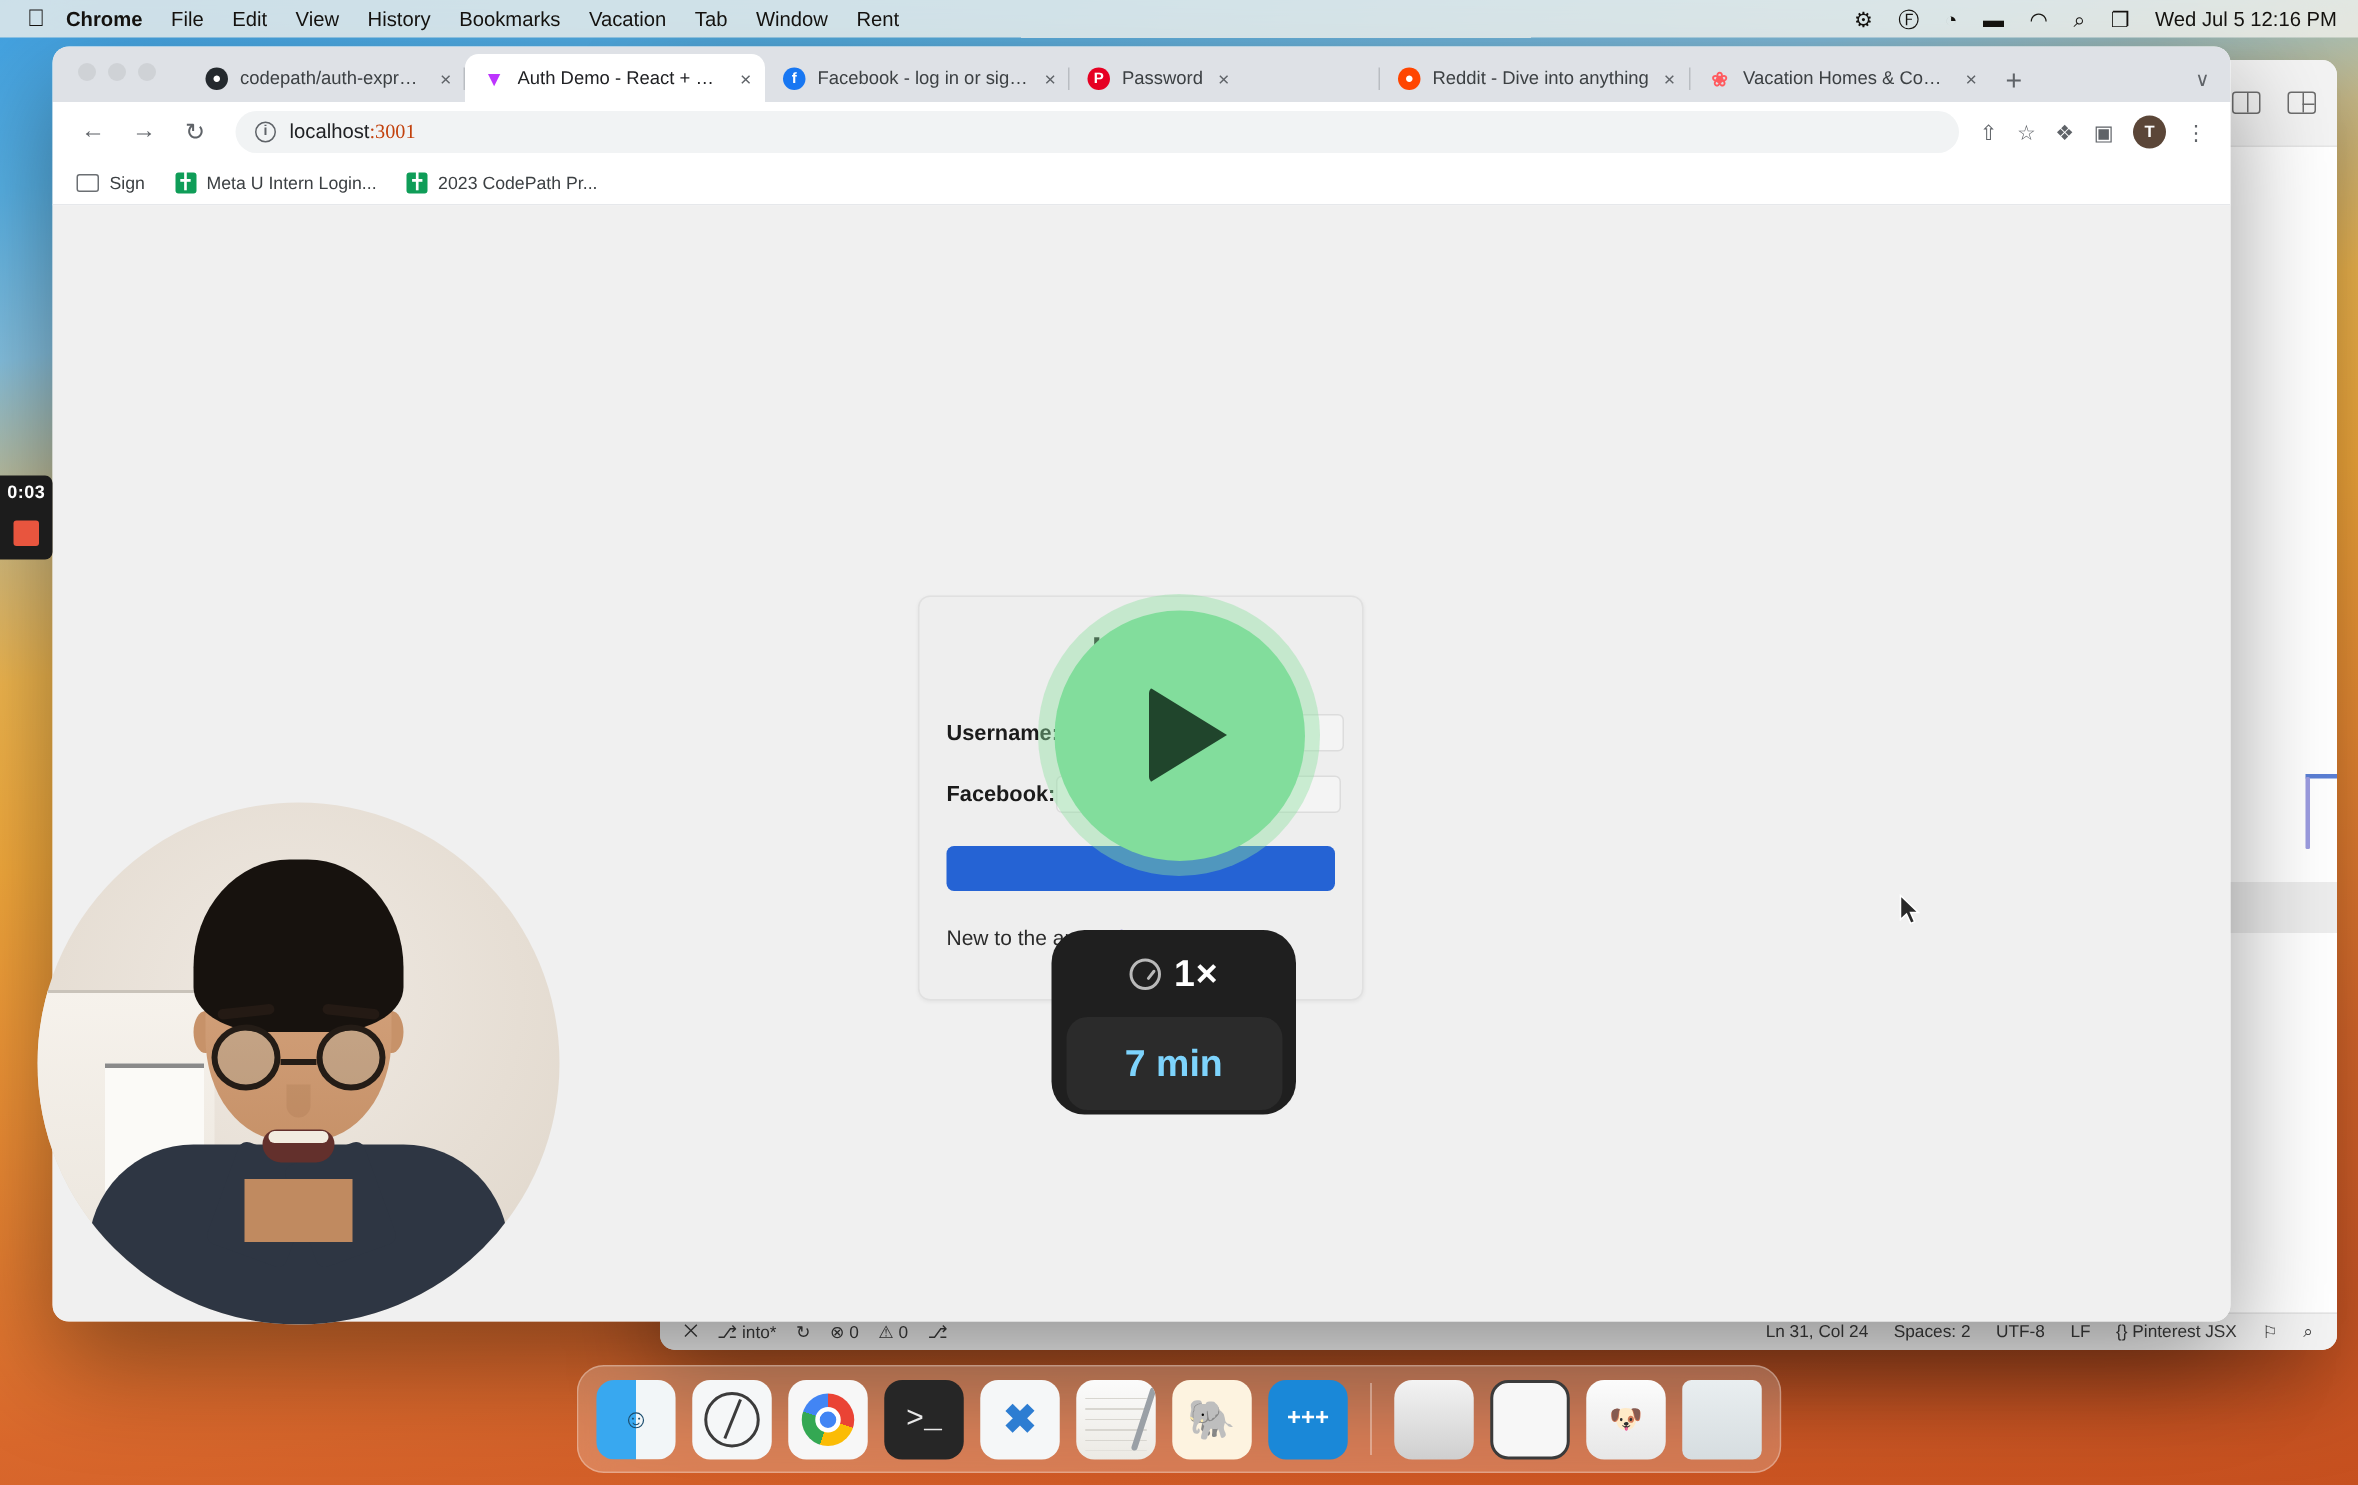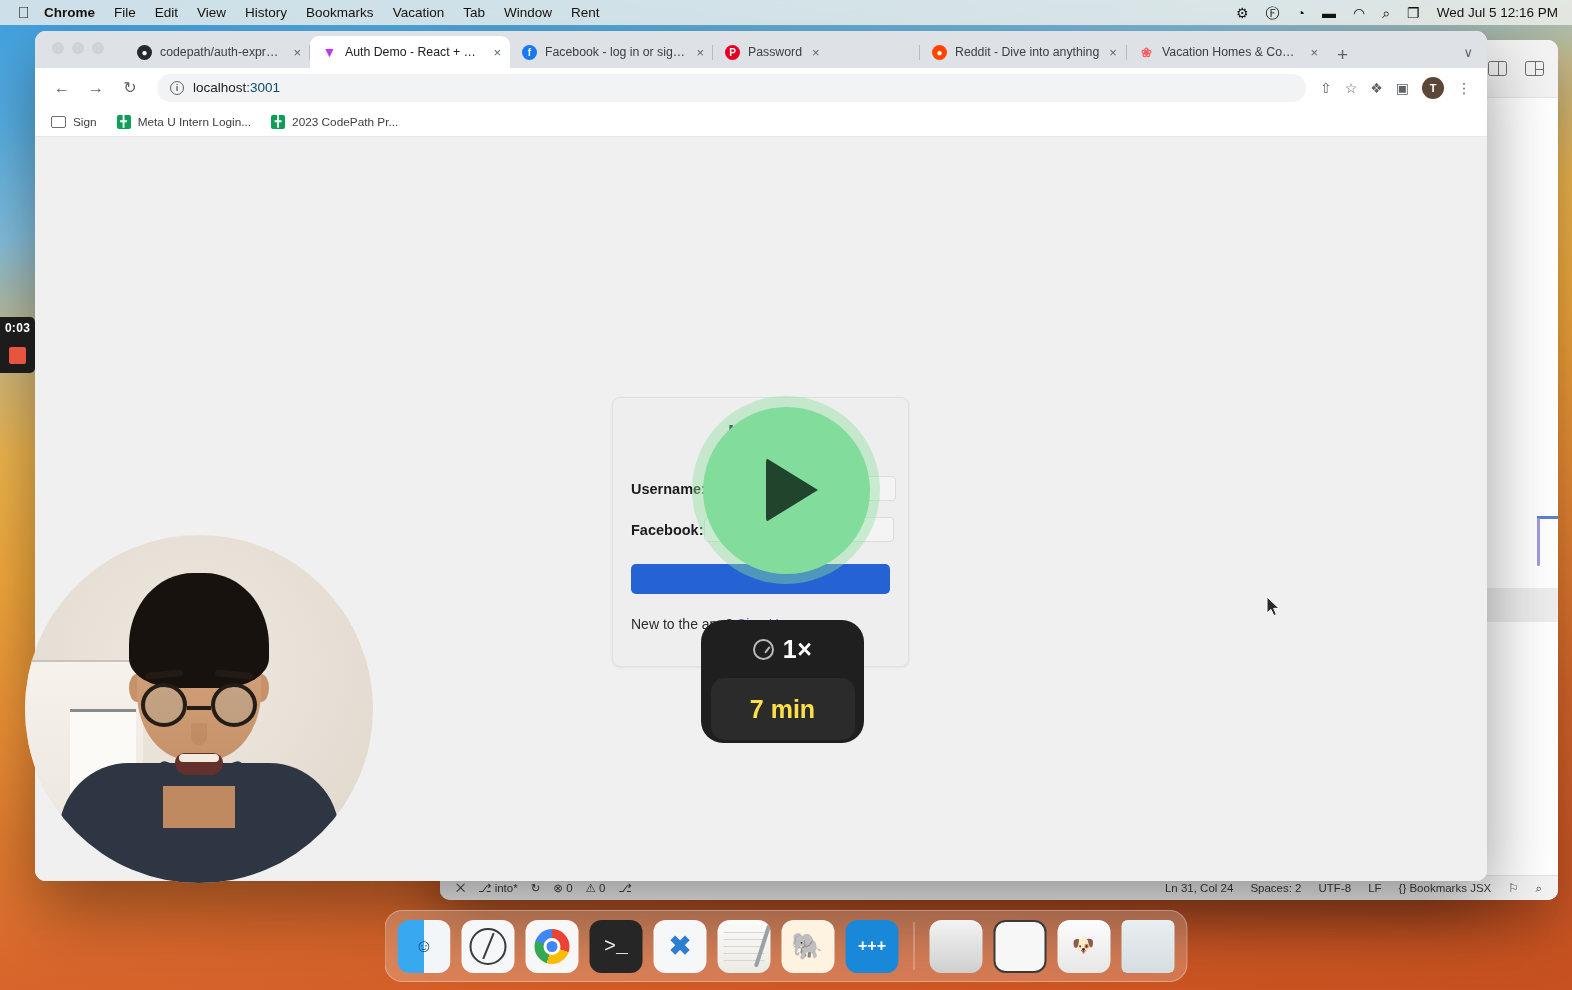--- a/index.html
+++ b/index.html
@@ -100,21 +100,21 @@
   .navbtn { width:30px; height:30px; display:flex; align-items:center; justify-content:center;
      color:#5f6368; font-size:16px; border-radius:50%; }
   .omnibox {
     flex: 1; height: 28px; background:#f1f3f4; border-radius:15px;
     display:flex; align-items:center; gap:9px; padding: 0 13px; margin-left: 8px; margin-right: 10px;
     font-size: 13.5px; color:#202124;
   }
   .omni-info { width:14px; height:14px; border:1.4px solid #5f6368; border-radius:50%;
      display:flex; align-items:center; justify-content:center; font-size:9.5px; color:#5f6368; font-weight:bold; }
   .omni-text .host { color:#202124; font-weight: 500; }
-  .omni-text .port { color:#0c4a6e; }
+  .omni-text .port { color:#c2410c;font-family:Liberation Serif, serif; }
   .toolbar-right { display:flex; align-items:center; gap:13px; color:#5f6368; font-size:14px; padding-right: 4px; }
   .avatar { width:22px; height:22px; border-radius:50%; background:#5b4638; color:#fff;
      display:flex; align-items:center; justify-content:center; font-size:11px; font-weight:bold; }
 
   .bookmarks { height: 30px; background:#ffffff; display:flex; align-items:center;
      padding: 0 16px; gap: 20px; font-size: 11.8px; color:#3c4043; border-bottom:1px solid #e6e8eb; }
   .bm { display:flex; align-items:center; gap:7px; white-space:nowrap; }
   .bm-folder { width:15px; height:12px; border:1.4px solid #6b6f73; border-radius:2px; }
   .bm-sheets { width:14px; height:14px; background:#0f9d58; border-radius:2px;
      display:flex; align-items:center; justify-content:center; color:#fff; font-size:11px; line-height:1; }
@@ -169,21 +169,21 @@
     background:#1f1f1f; border-radius:22px; z-index:52;
     display:flex; flex-direction:column; align-items:center; overflow:hidden;
   }
   .speed-top { height:58px; display:flex; align-items:center; justify-content:center; gap:9px; width:100%; }
   .gauge-icon { width:21px; height:21px; border:2px solid #b9b9b9; border-radius:50%; position:relative; }
   .gauge-icon::after { content:""; position:absolute; left:9px; top:4px; width:2px; height:8px;
      background:#b9b9b9; transform: rotate(38deg); transform-origin: bottom center; border-radius:1px; }
   .speed-val { color:#ffffff; font-size:25px; font-weight:bold; letter-spacing:0.5px; }
   .dur-wrap { width:144px; height:62px; background:#2b2b2b; border-radius:14px;
      display:flex; align-items:center; justify-content:center; }
-  .dur-val { color:#fde047; font-size:25px; font-weight:bold; }
+  .dur-val { color:#7dd3fc; font-size:25px; font-weight:bold; }
 
   
   .rec-widget { position:absolute; left:0; top:317px; width:35px; z-index:58; }
   .rec-time { background:#1c1c1c; color:#ffffff; font-size:12px; font-weight:bold;
      height:21px; display:flex; align-items:center; justify-content:center;
      border-radius: 0 5px 0 0; letter-spacing:0.3px; }
   .rec-stop { background:#1c1c1c; height:35px; display:flex; align-items:center; justify-content:center;
      border-radius: 0 0 5px 0; }
   .rec-stop i { display:block; width:17px; height:17px; background:#e8553e; border-radius:2px; }
 
@@ -292,21 +292,21 @@
       <span>↻</span>
       <span>⊗ 0</span>
       <span>⚠ 0</span>
       <span>⎇</span>
     </div>
     <div class="vs-status-right">
       <span class="si">Ln 31, Col 24</span>
       <span class="si">Spaces: 2</span>
       <span class="si">UTF-8</span>
       <span class="si">LF</span>
-      <span class="si">{} Bookmarks JSX</span>
+      <span class="si">{} Pinterest JSX</span>
       <span class="si">⚐</span>
       <span class="si">⌕</span>
     </div>
   </div>
 </div>
 
 <div class="menubar">
   <span class="apple"></span>
   <span class="mi bold">Chrome</span>
   <span class="mi">File</span>

